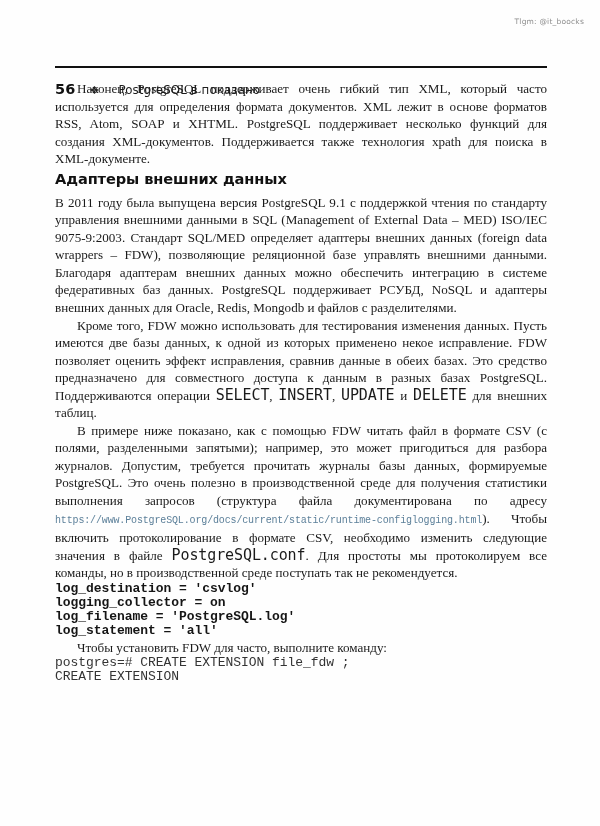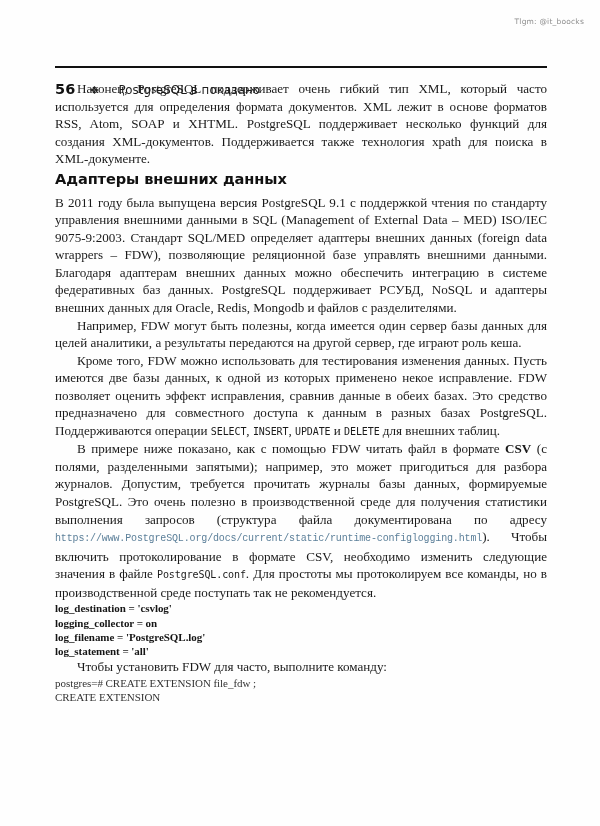--- a/index.html
+++ b/index.html
@@ -92,36 +92,36 @@
     font-family: "DejaVu Sans", sans-serif;
     font-size: 14.6px;
     font-weight: bold;
     color: #111;
     margin: 2px 0 7px 0;
     letter-spacing: -0.1px;
   }
 
   .mono-inline {
     font-family: "DejaVu Sans Mono", monospace;
-    font-size: 10px;
+    font-size: 15px;
     letter-spacing: -0.1px;
   }
-  .bold-inline { font-weight: bold; }
+  .bold-inline { font-weight: normal; }
   .link {
     color: #5b7f99;
     font-family: Liberation Mono, monospace;
     font-size: 10px;
     letter-spacing: -0.15px;
   }
 
   
   pre.code {
     margin: 0;
-    font-family: Liberation Serif, serif;
-    font-size: 11px;
+    font-family: Liberation Mono, monospace;
+    font-size: 13px;
     line-height: 14.2px;
     color: #151515;
     white-space: pre;
     letter-spacing: -0.05px;
   }
   pre.code.strong { font-weight: bold; }
   pre.code.muted { color: #333; }
 
   .gap-before-code { margin-top: 14px; }
   .gap-after-code  { margin-top: 13px; }
@@ -142,21 +142,20 @@
   <div class="head-rule"></div>
 
   <div class="content">
 
     <p class="body">Наконец, PostgreSQL поддерживает очень гибкий тип XML, который часто используется для определения формата документов. XML лежит в основе форматов RSS, Atom, SOAP и XHTML. PostgreSQL поддерживает несколько функций для создания XML-документов. Поддерживается также технология xpath для поиска в XML-документе.</p>
 
     <h2 class="section">Адаптеры внешних данных</h2>
 
     <p class="body noindent">В 2011 году была выпущена версия PostgreSQL 9.1 с поддержкой чтения по стандарту управления внешними данными в SQL (Management of External Data – MED) ISO/IEC 9075-9:2003. Стандарт SQL/MED определяет адаптеры внешних данных (foreign data wrappers – FDW), позволяющие реляционной базе управлять внешними данными. Благодаря адаптерам внешних данных можно обеспечить интеграцию в системе федеративных баз данных. PostgreSQL поддерживает РСУБД, NoSQL и адаптеры внешних данных для Oracle, Redis, Mongodb и файлов с разделителями.</p>
 
-    <p class="body">Например, FDW могут быть полезны, когда имеется один сервер базы данных для целей аналитики, а результаты передаются на другой сервер, где играют роль кеша.</p>
 
     <p class="body"><span>Кроме того, FDW можно использовать для тестирования изменения данных. Пусть имеются две базы данных, к одной из которых применено некое исправление. FDW позволяет оценить эффект исправления, сравнив данные в обеих базах. Это средство предназначено для совместного доступа к данным в разных базах PostgreSQL. Поддерживаются операции </span><span class="mono-inline">SELECT</span><span>, </span><span class="mono-inline">INSERT</span><span>, </span><span class="mono-inline">UPDATE</span><span> и </span><span class="mono-inline">DELETE</span><span> для внешних таблиц.</span></p>
 
     <p class="body"><span>В примере ниже показано, как с помощью FDW читать файл в формате </span><span class="bold-inline">CSV</span><span> (с полями, разделенными запятыми); например, это может пригодиться для разбора журналов. Допустим, требуется прочитать журналы базы данных, формируемые PostgreSQL. Это очень полезно в производственной среде для получения статистики выполнения запросов (структура файла документирована по адресу </span><span class="link">https://www.PostgreSQL.org/docs/current/static/runtime-configlogging.html</span><span>). Чтобы включить протоколирование в формате CSV, необходимо изменить следующие значения в файле </span><span class="mono-inline">PostgreSQL.conf</span><span>. Для простоты мы протоколируем все команды, но в производственной среде поступать так не рекомендуется.</span></p>
 
     <pre class="code strong gap-before-code">log_destination = 'csvlog'
 logging_collector = on
 log_filename = 'PostgreSQL.log'
 log_statement = 'all'</pre>
 

